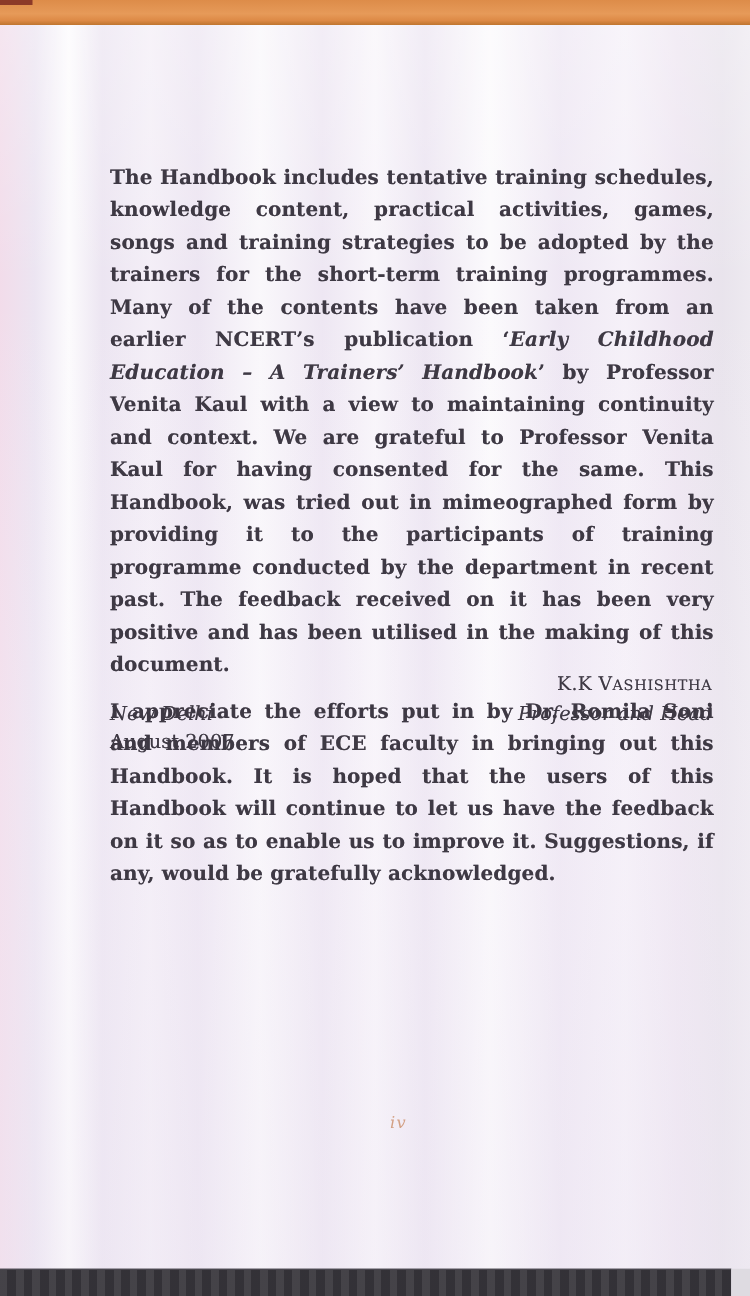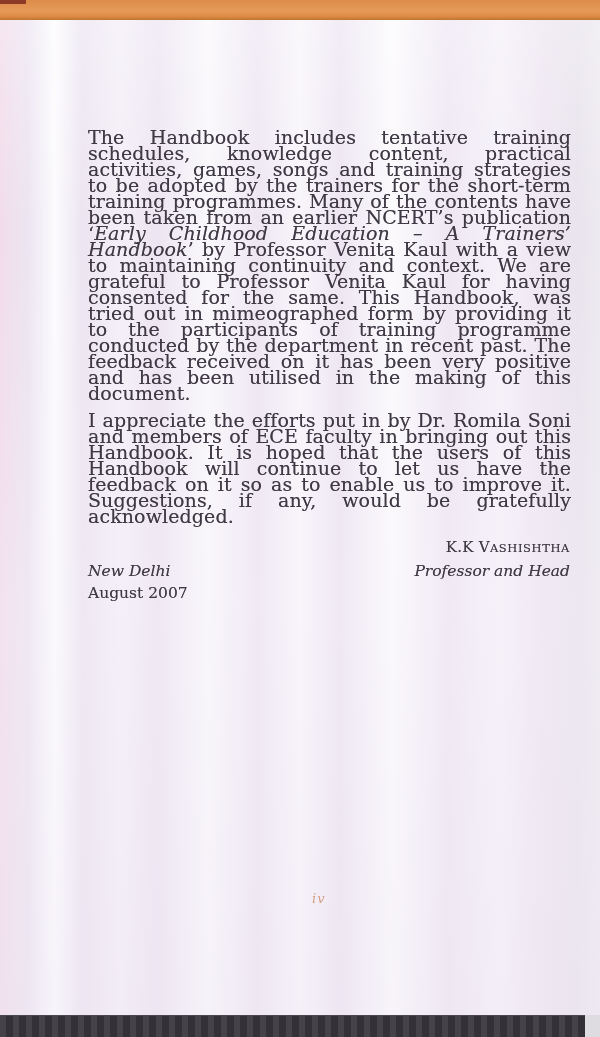--- a/index.html
+++ b/index.html
@@ -25,24 +25,25 @@
     position: absolute; top: 0; left: 0; width: 600px; height: 20px;
     background: linear-gradient(180deg, #dd8c49 0%, #e69a59 55%, #dd8a46 82%, #bf752f 100%);
   }
   .top-bar-accent {
     position: absolute; top: 0; left: 0; width: 26px; height: 4px;
     background: #7e2b22; opacity: 0.85;
   }
   .body-text {
     position: absolute; left: 88px; top: 129px; width: 483px;
     color: #3e3944;
-    font-size: 19px; line-height: 16px;
+    font-size: 16px; line-height: 26px;
     text-align: justify;
     letter-spacing: 0.1px;
     text-shadow: 0 0 0.5px rgba(62,57,68,0.55);
+    font-weight: bold;
   }
   .para { margin: 0; }
   .para + .para { margin-top: 11px; }
   .italic { font-style: italic; }
   .signature {
     position: absolute; left: 88px; top: 536px; width: 482px;
     color: #3e3944; font-size: 15.5px; line-height: 22.5px;
     text-shadow: 0 0 0.5px rgba(62,57,68,0.55);
   }
   .sig-row { display: flex; justify-content: space-between; }

